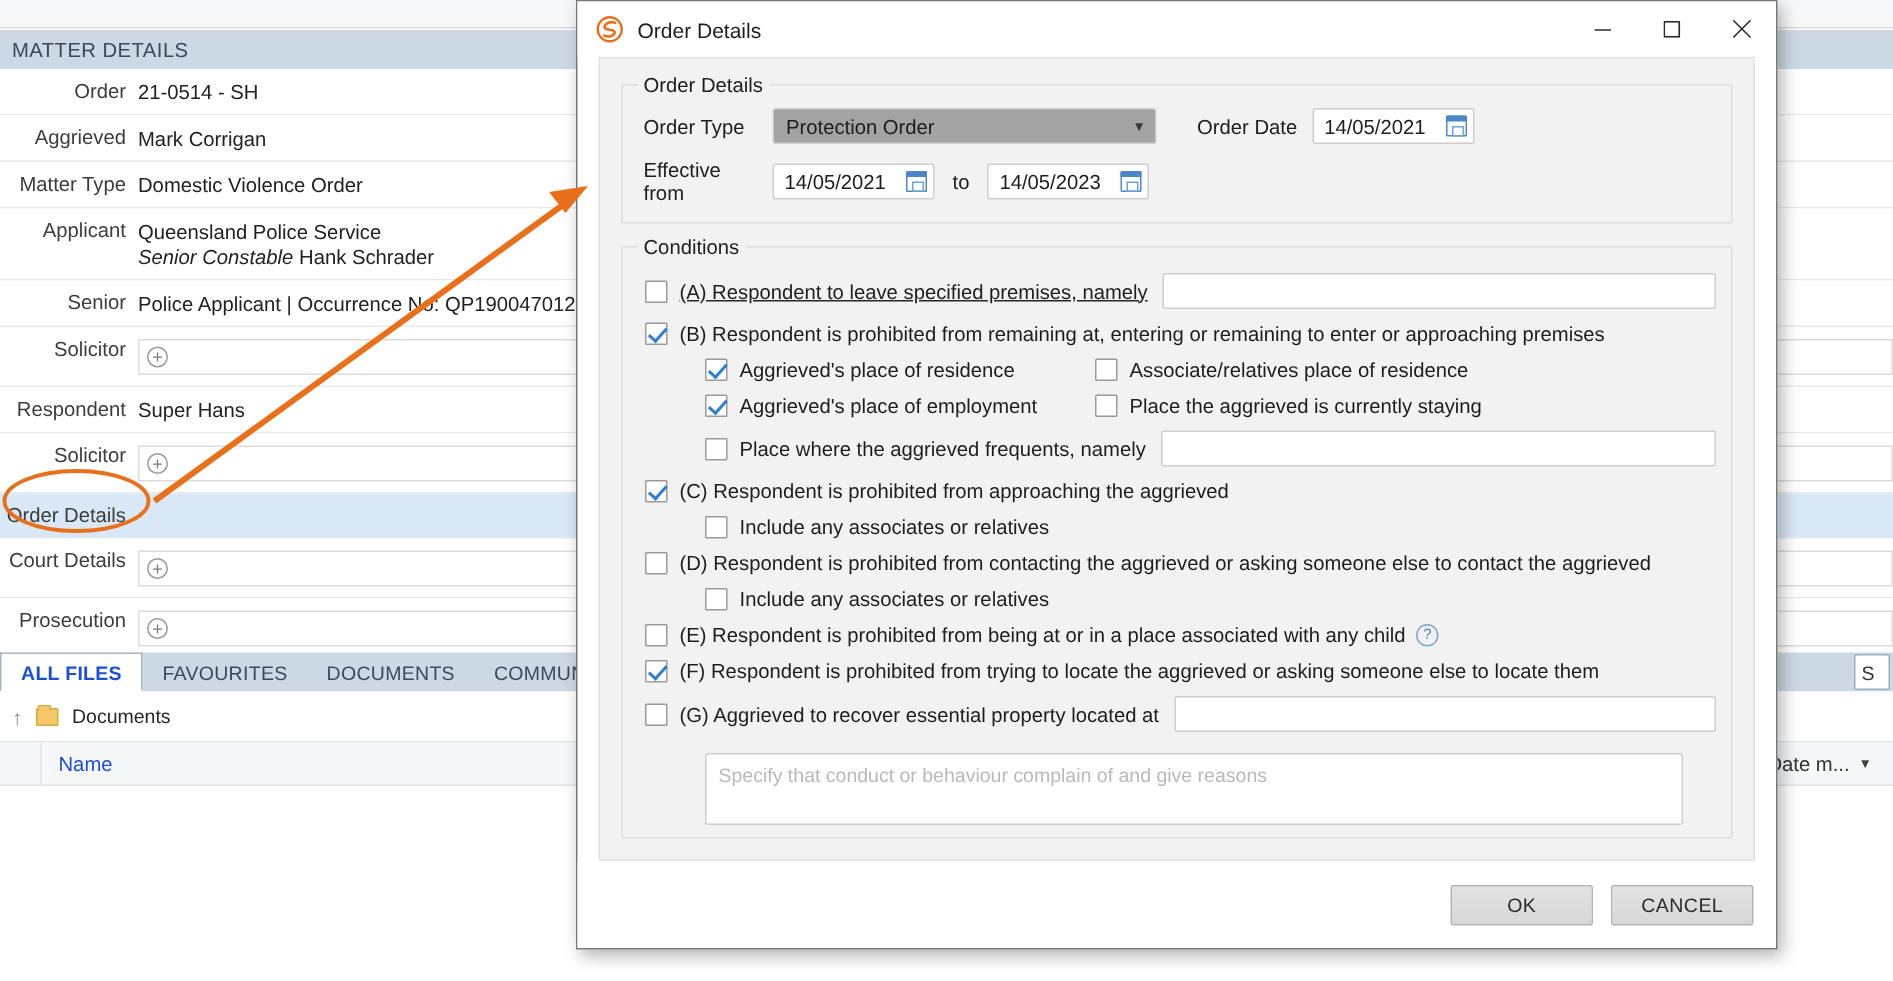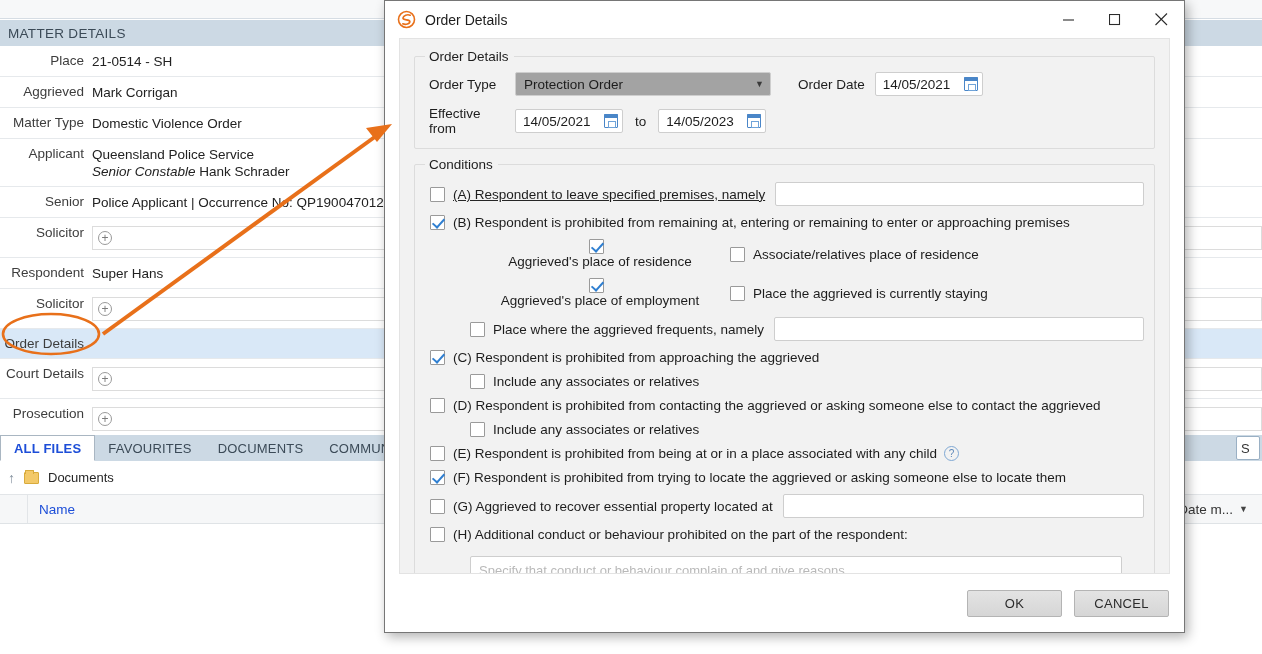--- a/index.html
+++ b/index.html
@@ -193,21 +193,21 @@
     left: 4px; top: 0px; width: 5px; height: 10px;
     border: solid #2f7fd1; border-width: 0 2px 2px 0;
     transform: rotate(42deg);
   }
 
   .tinput {
     height: 24px; border: 1px solid #cecece; background: #fff; border-radius: 2px;
     margin-left: 10px; flex: 1;
   }
   .subrow { display: flex; align-items: center; margin-top: 9px; margin-left: 45px; }
-  .subrow .colA { width: 260px; display: flex; align-items: center; flex-direction: column; }
+  .subrow .colA { width: 260px; display: flex; align-items: flex-end; }
   .subrow .colB { display: flex; align-items: center; }
 
   .helpico {
     width: 15px; height: 15px; margin-left: 7px; border-radius: 50%;
     border: 1px solid #7fa8d4; color: #5b86b8; font-size: 10px;
     display: inline-flex; align-items: center; justify-content: center;
     line-height: 1;
   }
 
   .ta-wrap { margin: 14px 0 0 45px; }
@@ -237,21 +237,21 @@
 <div id="root">
 
   <div id="bg">
     <div class="bg-topstrip"></div>
 
     <div class="matter-header">MATTER DETAILS</div>
 
     <div class="md-table">
 
       <div class="md-row">
-        <div class="md-label">Place</div>
+        <div class="md-label">Order</div>
         <div class="md-value">21-0514 - SH</div>
       </div>
 
       <div class="md-row">
         <div class="md-label">Aggrieved</div>
         <div class="md-value">Mark Corrigan</div>
       </div>
 
       <div class="md-row">
         <div class="md-label">Matter Type</div>
@@ -477,24 +477,20 @@
           <span class="cb checked"></span>
           <span class="cond-label">(F) Respondent is prohibited from trying to locate the aggrieved or asking someone else to locate them</span>
         </div>
 
         <div class="cond lvl1">
           <span class="cb"></span>
           <span class="cond-label">(G) Aggrieved to recover essential property located at</span>
           <span class="tinput" style="max-width:393px"></span>
         </div>
 
-        <div class="cond lvl1">
-          <span class="cb"></span>
-          <span class="cond-label">(H) Additional conduct or behaviour prohibited on the part of the respondent:</span>
-        </div>
         <div class="ta-wrap">
           <div class="ta">Specify that conduct or behaviour complain of and give reasons</div>
         </div>
 
       </fieldset>
     </div>
 
     <div class="dlg-footer">
       <div class="dbtn">OK</div>
       <div class="dbtn">CANCEL</div>

